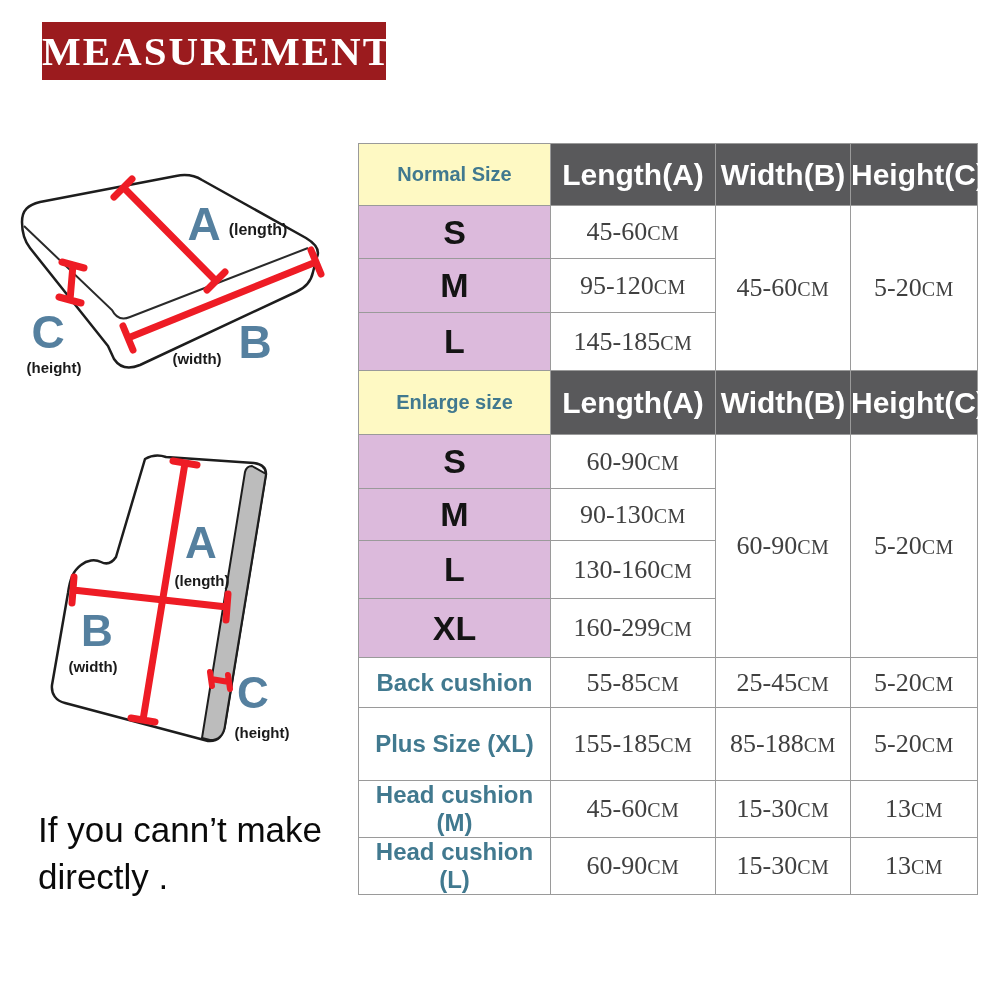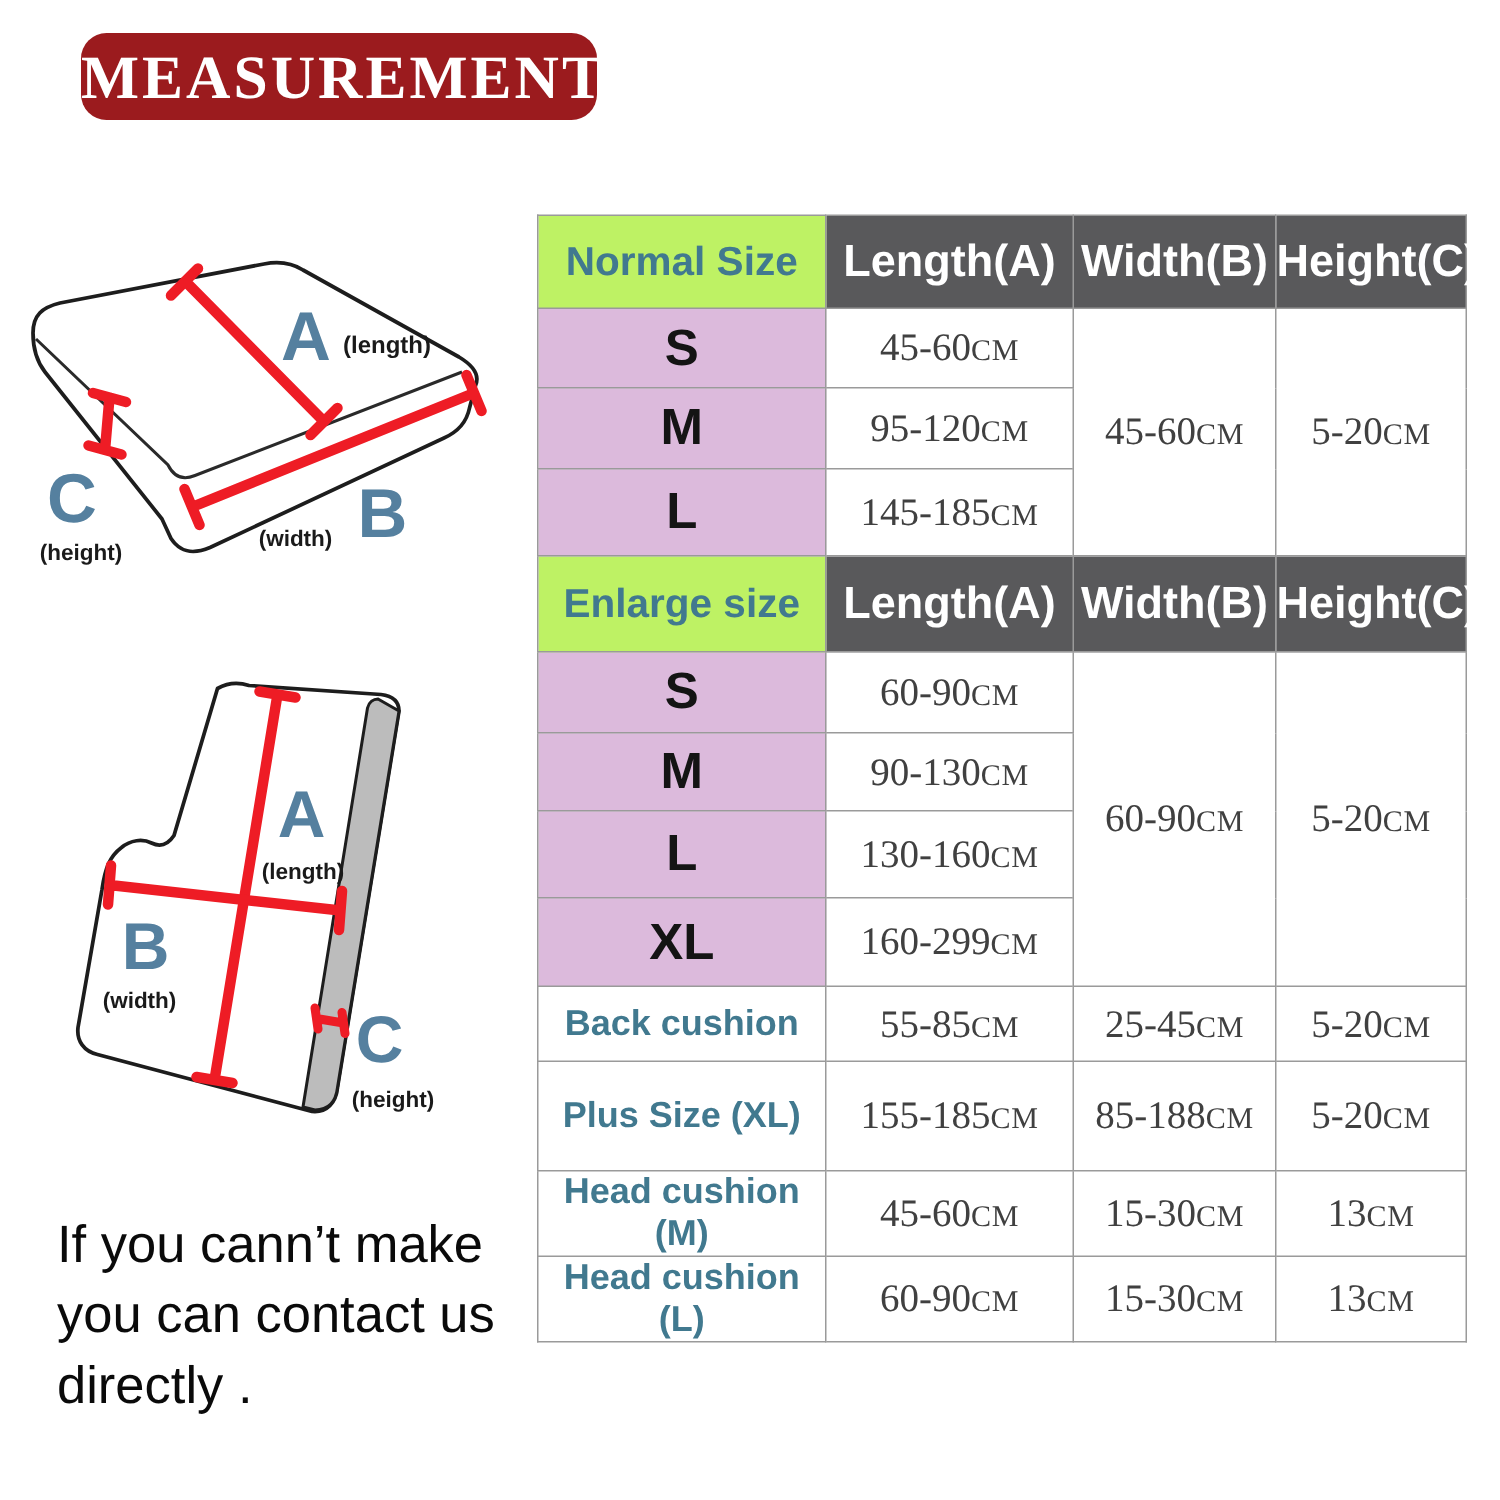--- a/index.html
+++ b/index.html
@@ -1,30 +1,30 @@
 <!DOCTYPE html>
 <html><head>
 <meta charset="utf-8">
 <style>
   html,body{margin:0;padding:0;background:#fff;}
   .stage{position:relative;width:1000px;height:1000px;background:#fff;overflow:hidden;
          font-family:"Liberation Sans",sans-serif;}
 
   
-  .badge{position:absolute;left:54px;top:22px;width:344px;height:58px;
-         background:#9b1b1e;border-radius:17px;color:#fff;
+  .badge{position:absolute;left:42px;top:22px;width:344px;height:58px;
+         background:#9b1b1e;border-radius:0;color:#fff;
          font-family:"Liberation Serif",serif;font-weight:bold;font-size:41px;
          letter-spacing:2px;text-align:center;line-height:58px;}
 
   
   table.sizes{position:absolute;left:358px;top:143px;width:619px;
               border-collapse:collapse;table-layout:fixed;}
   table.sizes th,table.sizes td{border:1px solid #9a9a9a;text-align:center;
               vertical-align:middle;padding:0;}
-  th.slabel{background:#bef264;color:#41798f;font-size:27px;font-weight:bold;
+  th.slabel{background:#fef9c3;color:#41798f;font-size:20px;font-weight:bold;
             border:1px solid #bdbdbd;}
   th.dark{background:#59595b;color:#fff;font-size:30px;font-weight:bold;
           border:1px solid #59595b;border-left:4px solid #fff;}
   td.pink{background:#dcbadc;color:#141414;font-size:34px;font-weight:bold;}
   td.rowlabel{color:#41798f;font-size:24px;font-weight:bold;background:#fff;}
   td.rowlabel.sm{font-size:24px;}
   td.val{background:#fff;color:#404040;font-family:"Liberation Serif",serif;
          font-size:26px;}
   td.val .u{font-size:20px;letter-spacing:0.5px;}
 
@@ -152,17 +152,16 @@
       <td class="rowlabel sm">Head cushion (L)</td>
       <td class="val"><span>60-90</span><span class="u">CM</span></td>
       <td class="val"><span>15-30</span><span class="u">CM</span></td>
       <td class="val"><span>13</span><span class="u">CM</span></td>
     </tr>
   </tbody>
     </table>
 
   <div class="note">
     <div>If you cann’t make</div>
-    <div>you can contact us</div>
     <div>directly .</div>
   </div>
 
 </div>
 
 </body></html>

